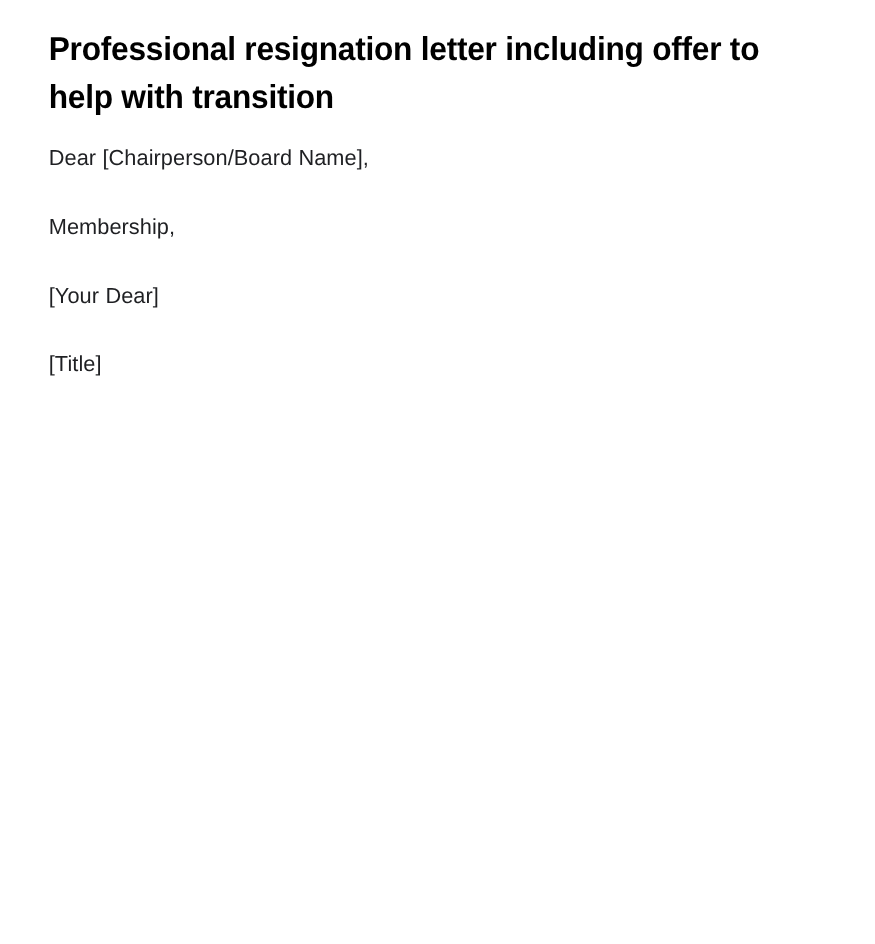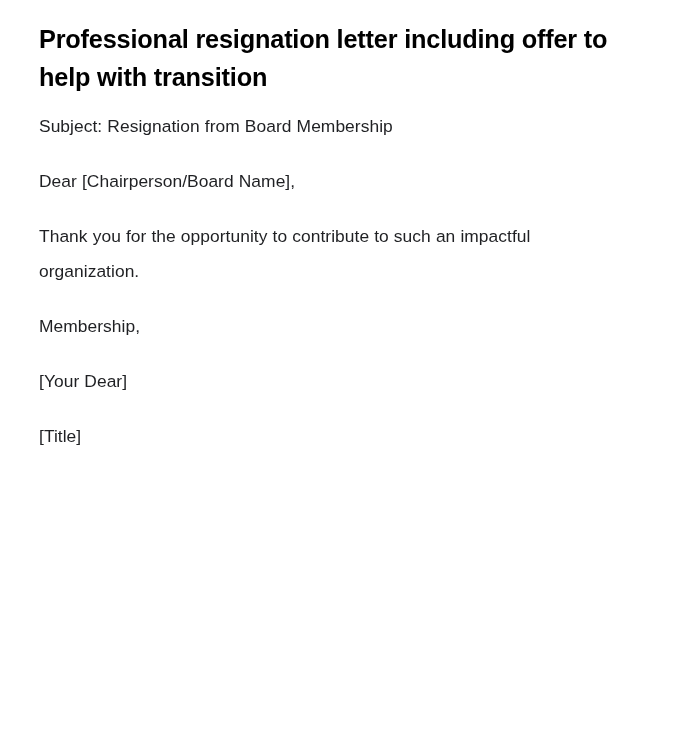--- a/index.html
+++ b/index.html
@@ -75,27 +75,25 @@
 <body>
 
 <div id="document-page">
 
   <article id="letter-article">
 
     <h1 id="document-title">Professional resignation letter including offer to help with transition</h1>
 
     <div id="letter-body">
 
-      <p class="letter-paragraph">Subject: Resignation from Board Membership</p>
 
       <p class="letter-paragraph">Dear [Chairperson/Board Name],</p>
 
 
 
-      <p class="letter-paragraph">Thank you for the opportunity to contribute to such an impactful organization.</p>
 
       <p class="letter-paragraph">Membership,</p>
 
       <p class="letter-paragraph">[Your Dear]</p>
 
       <p class="letter-paragraph">[Title]</p>
 
     </div>
   </article>
 </div>

